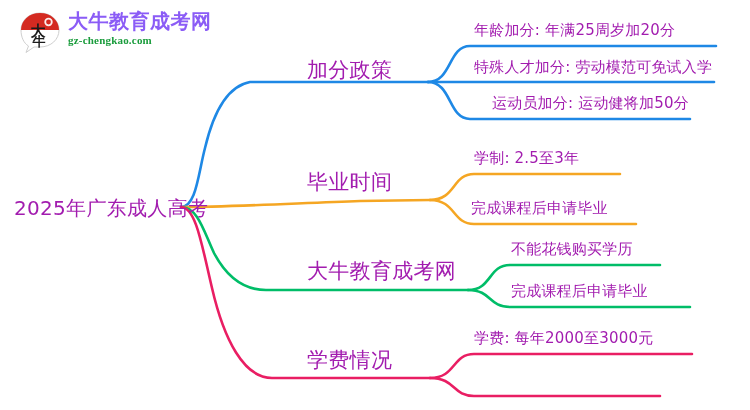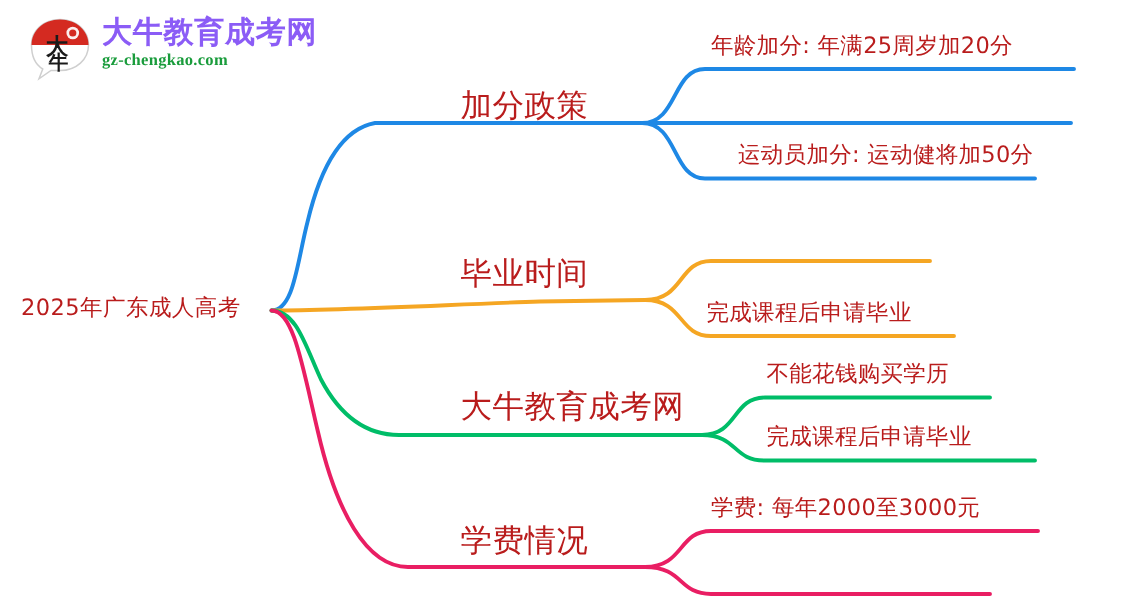--- a/index.html
+++ b/index.html
@@ -22,25 +22,25 @@
     letter-spacing:.5px;line-height:22px;white-space:nowrap;
   }
   .logo-url{
     font-family:Liberation Serif, serif;
     font-size:11px;font-weight:bold;color:#1a9c3c;
     letter-spacing:.2px;line-height:15px;white-space:nowrap;margin-top:1px;
   }
 
   
   .node{
-    position:absolute;white-space:nowrap;color:#b91c1c;
+    position:absolute;white-space:nowrap;color:#a21caf;
     font-family:"DejaVu Sans","Liberation Sans",sans-serif;
     line-height:1;
   }
-  .root-node{font-size:15px;letter-spacing:.3px;}
+  .root-node{font-size:20px;letter-spacing:.3px;}
   .branch-node{font-size:21px;letter-spacing:.3px;}
   .leaf-node{font-size:15px;letter-spacing:.2px;}
 </style>
 </head>
 <body>
 
 <div id="stage">
 
   <div class="logo">
     <svg class="logo-mark" viewBox="0 0 44 44">
@@ -91,22 +91,24 @@
 
   <div class="node branch-node" style="left:307px;top:60px;">加分政策</div>
 
   <div class="node branch-node" style="left:307px;top:172px;text-align:right;">毕业时间</div>
 
   <div class="node branch-node" style="left:307px;top:261px;">大牛教育成考网</div>
 
   <div class="node branch-node" style="left:307px;top:350px;">学费情况</div>
 
   <div class="node leaf-node" style="left:474px;top:23px;">年龄加分: 年满25周岁加20分</div>
+  <div class="node leaf-node" style="left:474px;top:60px;">特殊人才加分: 劳动模范可免试入学</div>
   <div class="node leaf-node" style="left:492px;top:96px;">运动员加分: 运动健将加50分</div>
 
+  <div class="node leaf-node" style="left:474px;top:151px;">学制: 2.5至3年</div>
   <div class="node leaf-node" style="left:471px;top:201px;">完成课程后申请毕业</div>
 
   <div class="node leaf-node" style="left:511px;top:242px;">不能花钱购买学历</div>
   <div class="node leaf-node" style="left:511px;top:284px;">完成课程后申请毕业</div>
 
   <div class="node leaf-node" style="left:474px;top:331px;">学费: 每年2000至3000元</div>
 
 </div>
 
 </body></html>

